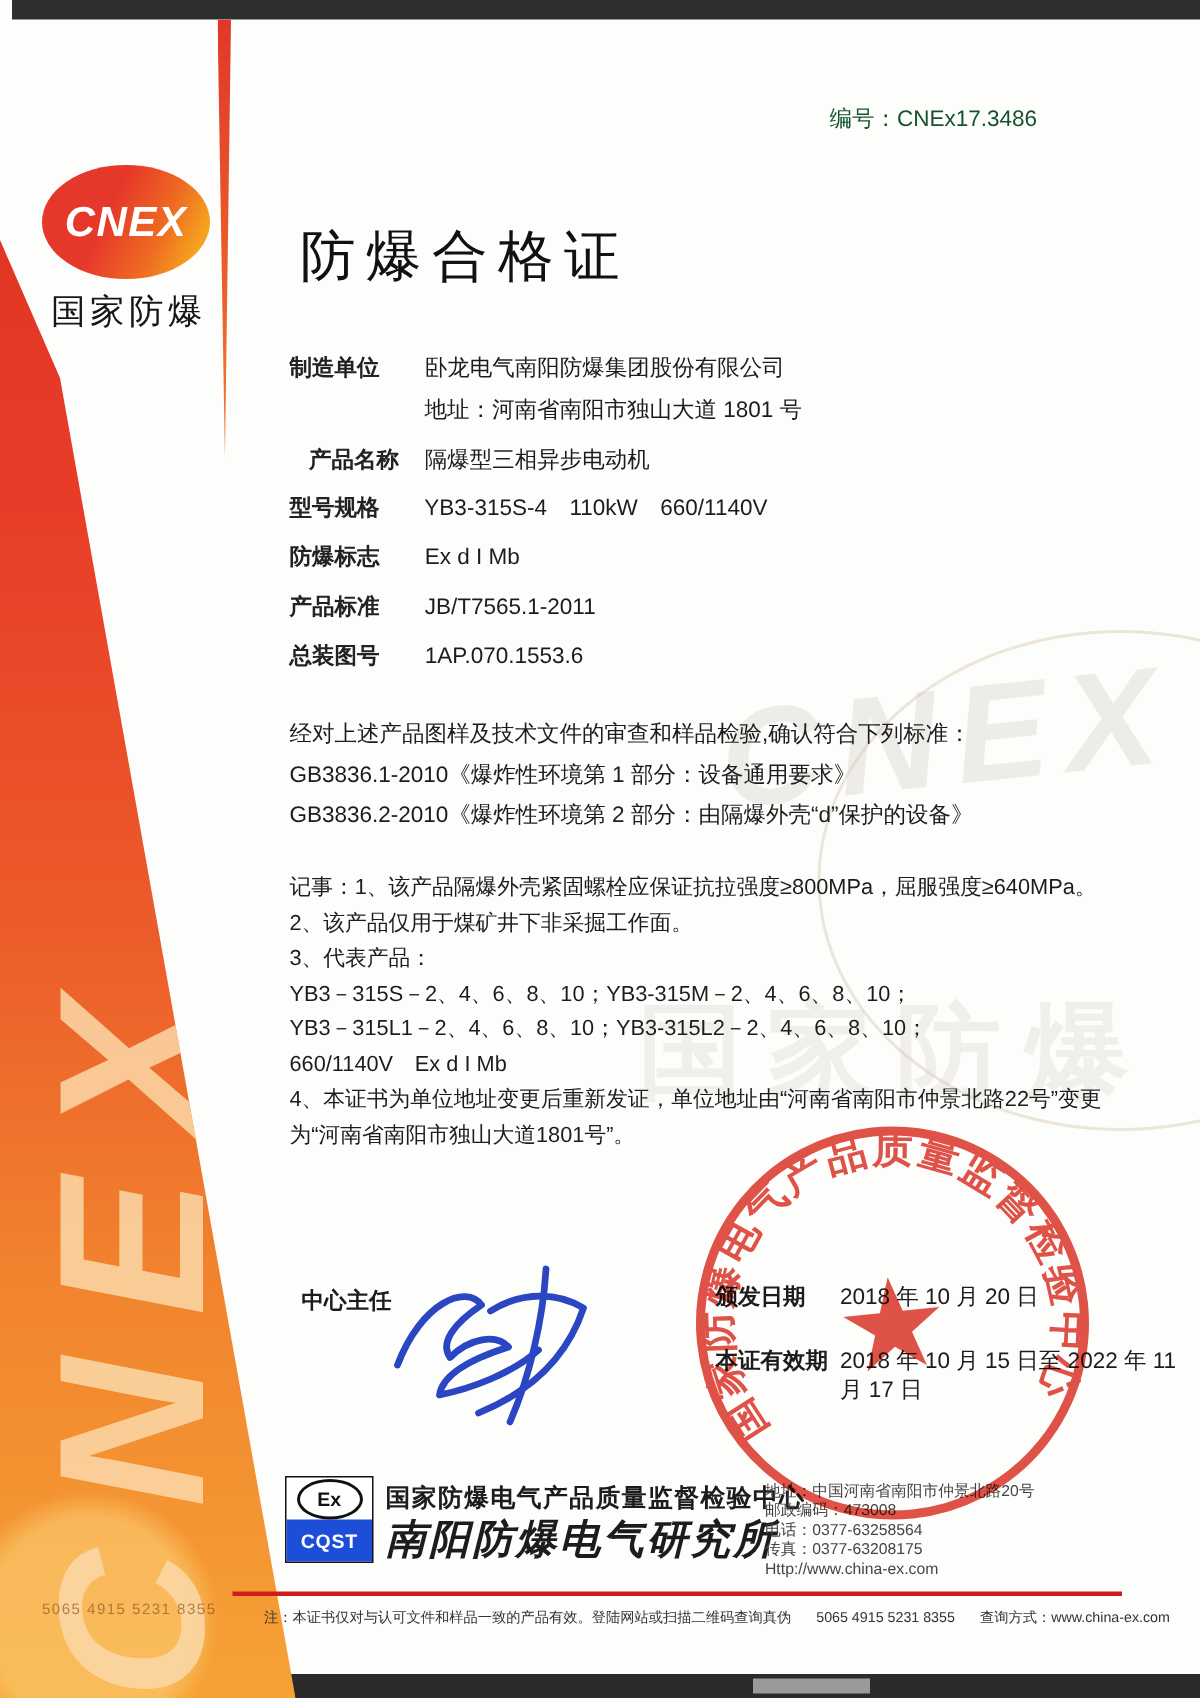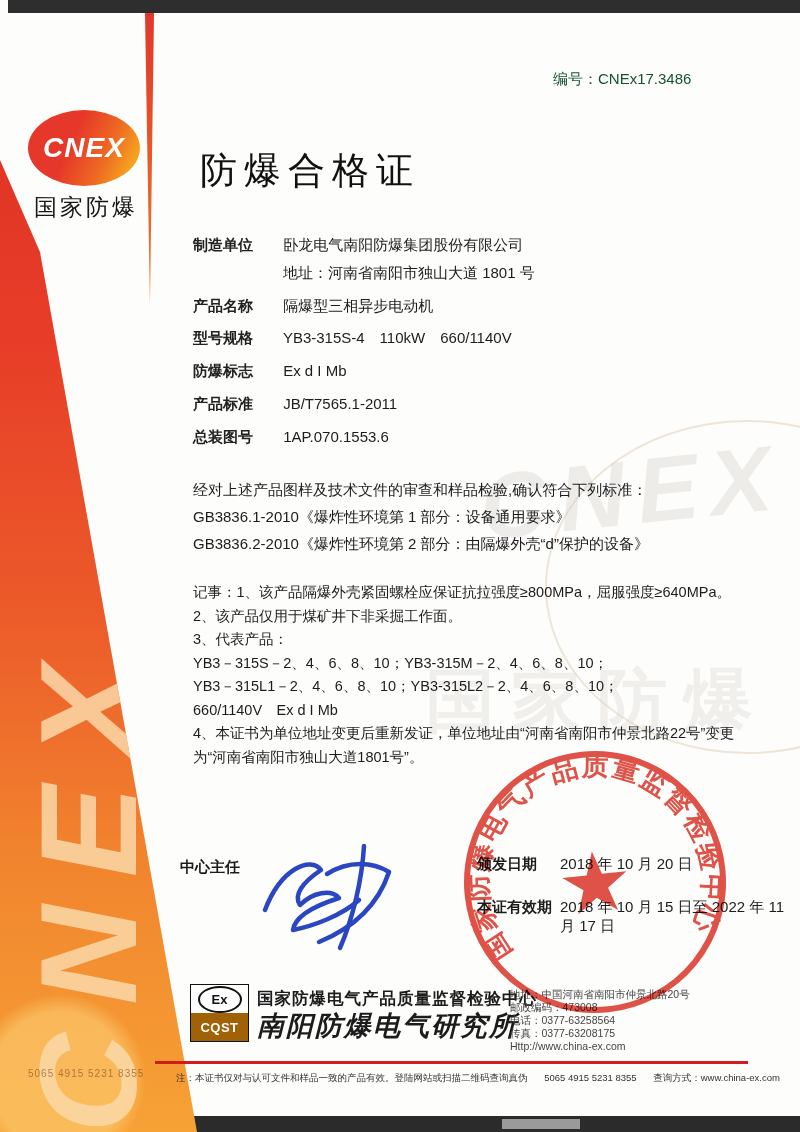--- a/index.html
+++ b/index.html
@@ -52,32 +52,32 @@
   
   .frow{position:absolute;left:193px;font-size:15px;z-index:2;}
   .frow .lab{display:inline-block;width:86px;font-weight:bold;color:#222;}
   .frow .val{color:#1c1c1c;}
   .sub-val{position:absolute;left:283px;font-size:15px;z-index:2;color:#1c1c1c;}
   
   .confirm{position:absolute;left:193px;top:476px;width:575px;font-size:15px;line-height:27px;z-index:2;}
   
   .notes{position:absolute;left:193px;top:581px;width:565px;font-size:14.5px;line-height:23.5px;z-index:2;}
   
-  .director-label{position:absolute;left:180px;top:858px;font-size:15px;font-weight:bold;z-index:2;}
+  .director-label{position:absolute;left:201px;top:858px;font-size:15px;font-weight:bold;z-index:2;}
   .sig{position:absolute;left:243px;top:832px;z-index:4;}
   .d-lab{position:absolute;left:477px;font-size:15px;font-weight:bold;z-index:2;}
   .d-val{position:absolute;left:560px;font-size:15px;z-index:2;}
   
   .stamp{position:absolute;left:453px;top:740px;width:284px;height:284px;z-index:5;
          opacity:.88;mix-blend-mode:multiply;transform:rotate(-6deg);}
   
   .cqst{position:absolute;left:190px;top:984px;width:57px;height:56px;border:1px solid #111;z-index:2;background:#fff;}
   .cqst .top{height:28px;display:flex;align-items:center;justify-content:center;}
   .cqst .ex{width:40px;height:23px;border:2px solid #111;border-radius:50%;display:flex;align-items:center;justify-content:center;font-size:13px;font-weight:bold;color:#111;}
-  .cqst .bot{height:28px;background:#a16207;color:#fff;display:flex;align-items:center;justify-content:center;font-size:13px;font-weight:bold;letter-spacing:.5px;}
+  .cqst .bot{height:28px;background:#1d4ed8;color:#fff;display:flex;align-items:center;justify-content:center;font-size:13px;font-weight:bold;letter-spacing:.5px;}
   .org1{position:absolute;left:257px;top:988px;font-size:16.5px;font-weight:bold;letter-spacing:1px;z-index:2;}
   .org2{position:absolute;left:257px;top:1008px;font-size:27px;font-weight:600;letter-spacing:2px;z-index:2;font-style:italic;}
   .contact{position:absolute;left:510px;top:988px;font-size:10.5px;line-height:13px;color:#444;z-index:2;}
   .divider{position:absolute;left:155px;top:1061px;width:593px;height:3px;background:#cf1d1d;z-index:2;}
   .footnote{position:absolute;left:176px;top:1072px;width:600px;font-size:9.5px;color:#333;z-index:2;white-space:nowrap;}
   .footnote .gap{margin-left:14px;}
   
   .wm{position:absolute;z-index:0;pointer-events:none;}
   .wm-cnex{left:480px;top:440px;font-size:92px;font-weight:bold;font-style:italic;letter-spacing:12px;
            color:rgba(205,198,185,.30);transform:rotate(-6deg);}
@@ -113,21 +113,21 @@
     <span>编号：</span><span>CNEx17.3486</span>
   </div>
   <div class="title">防爆合格证</div>
 
   <div class="frow" style="top:236px;">
     <span class="lab">制造单位</span>
     <span class="val">卧龙电气南阳防爆集团股份有限公司</span>
   </div>
   <div class="sub-val" style="top:264px;">地址：河南省南阳市独山大道 1801 号</div>
 
-  <div class="frow" style="top:297px;">
+  <div class="frow" style="top:297px;text-align:center;">
     <span class="lab">产品名称</span>
     <span class="val">隔爆型三相异步电动机</span>
   </div>
   <div class="frow" style="top:329px;">
     <span class="lab">型号规格</span>
     <span class="val">YB3-315S-4　110kW　660/1140V</span>
   </div>
   <div class="frow" style="top:362px;">
     <span class="lab">防爆标志</span>
     <span class="val">Ex d I Mb</span>

